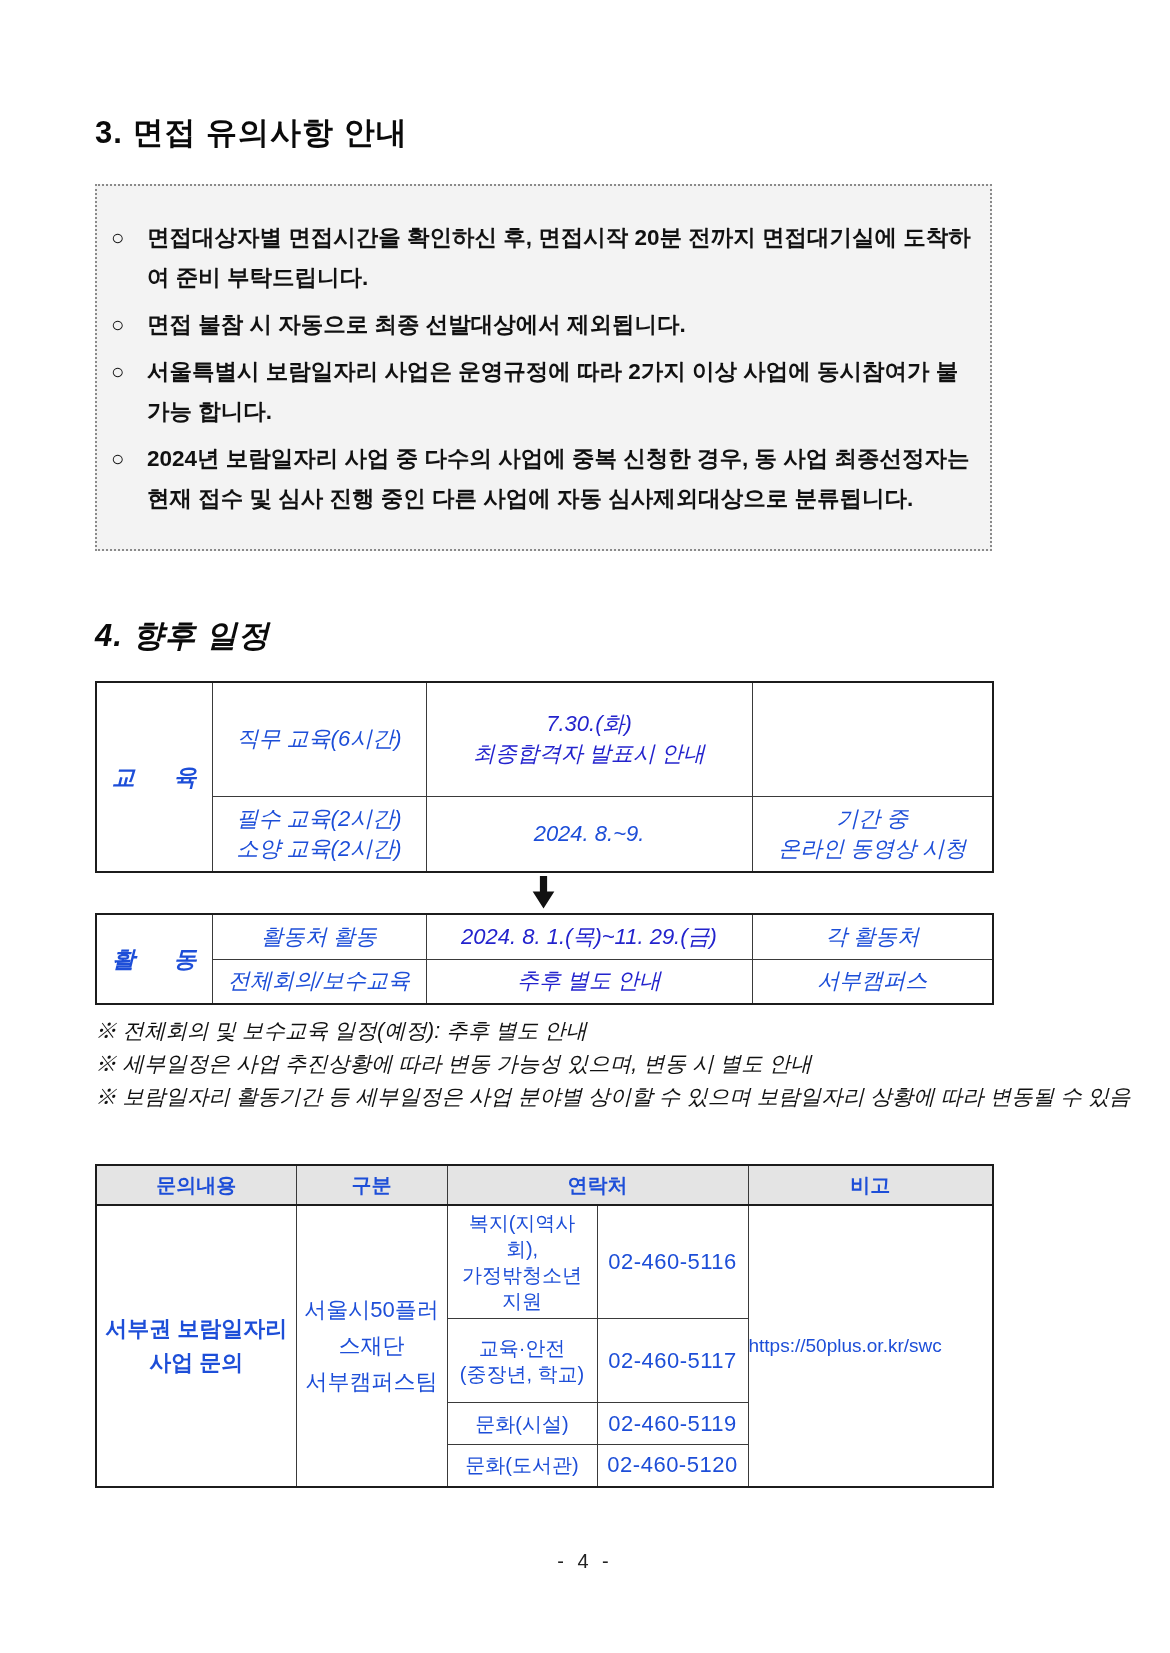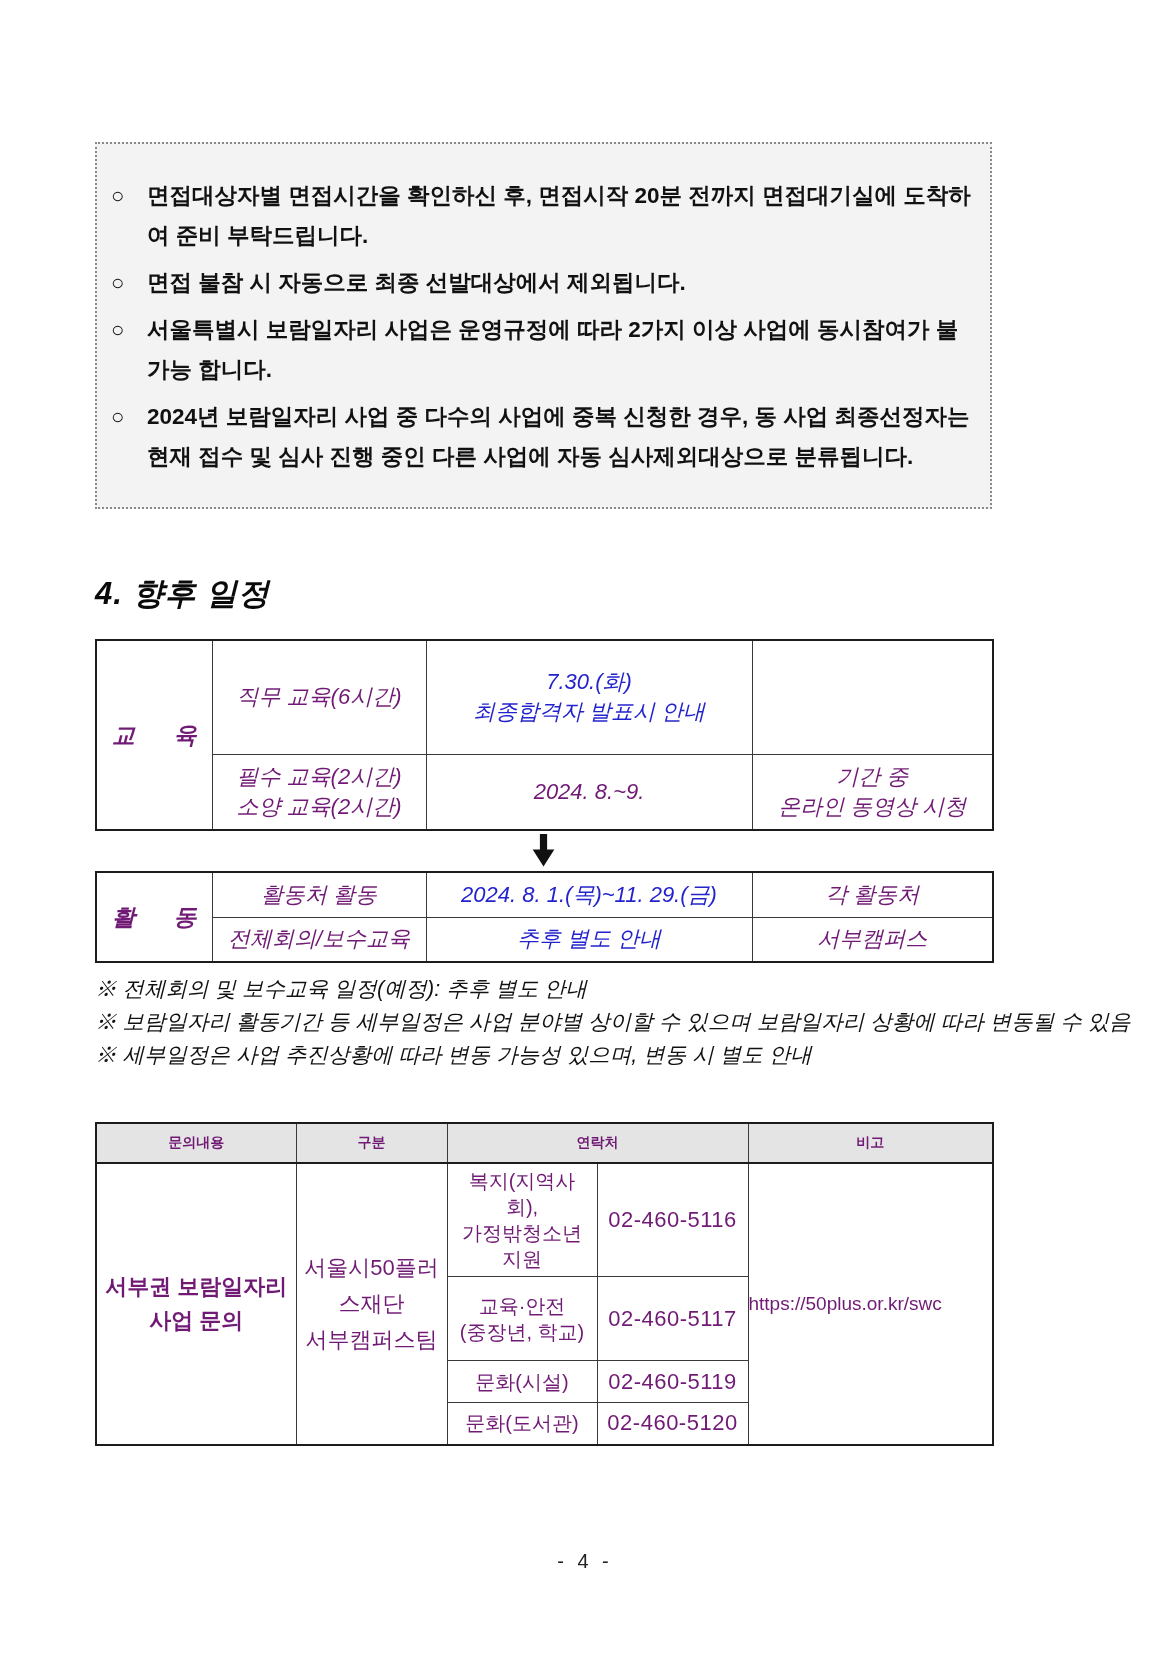--- a/index.html
+++ b/index.html
@@ -53,21 +53,21 @@
     border-collapse: collapse;
     width: 897px;
     table-layout: fixed;
   }
   table, th, td { border: 1px solid #3a3a3a; }
   table { border: 2px solid #1c1c1c; }
   td, th {
     text-align: center;
     vertical-align: middle;
     font-size: 22px;
-    color: #701a75;
+    color: #1d4ed8;
     padding: 4px 6px;
   }
   .ml { white-space: pre-line; }
   .cat-cell {
     white-space: pre-wrap;
     font-weight: 700;
     font-size: 23px;
   }
   .blue { color: #2323cd; }
   .sec4-block { margin-top: 64px; font-style: italic; }
@@ -88,21 +88,21 @@
     white-space: nowrap;
     font-weight: 500;
   }
   .sec5-block { margin-top: 50px; }
   .contact-table { margin-top: 24px; }
   .contact-table thead th {
     background: #e4e4e4;
     height: 40px;
     font-weight: 700;
     border-bottom: 2px solid #1c1c1c;
-    font-size: 14px;
+    font-size: 20px;
   }
   .c-r1 td, .c-r2 td { height: 84px; }
   .c-r3 td, .c-r4 td { height: 42px; }
   .dept-cell { font-size: 20px; line-height: 26px; }
   .phone-cell { font-size: 22px; letter-spacing: 0.5px; }
   .link-cell { font-size: 19px; text-align: left; padding-left: 0; }
   .inq-cell { font-size: 22px; font-weight: 600; line-height: 34px; }
   .org-cell { font-size: 22px; line-height: 36px; }
   .page-number {
     position: absolute;
@@ -114,20 +114,21 @@
     letter-spacing: 4px;
     color: #222;
   }
 </style>
 </head>
 <body>
 
 <div class="page">
   <div class="content">
 
+    <div class="section-title">3. 면접 유의사항 안내</div>
 
     <div class="notice-box">
       <div class="bullet">
         <span class="marker">○</span>
         <span class="btext">면접대상자별 면접시간을 확인하신 후, 면접시작 20분 전까지 면접대기실에 도착하여 준비 부탁드립니다.</span>
       </div>
       <div class="bullet">
         <span class="marker">○</span>
         <span class="btext">면접 불참 시 자동으로 최종 선발대상에서 제외됩니다.</span>
       </div>
@@ -192,22 +193,22 @@
           <tr class="act-r">
             <td>전체회의/보수교육</td>
             <td class="blue">추후 별도 안내</td>
             <td>서부캠퍼스</td>
           </tr>
         </tbody>
       </table>
 
       <div class="notes">
         <div class="note">※ 전체회의 및 보수교육 일정(예정): 추후 별도 안내</div>
+        <div class="note">※ 세부일정은 사업 추진상황에 따라 변동 가능성 있으며, 변동 시 별도 안내</div>
         <div class="note">※ 보람일자리 활동기간 등 세부일정은 사업 분야별 상이할 수 있으며 보람일자리 상황에 따라 변동될 수 있음</div>
-        <div class="note">※ 세부일정은 사업 추진상황에 따라 변동 가능성 있으며, 변동 시 별도 안내</div>
       </div>
     </div>
 
     <div class="sec5-block">
 
       <table class="contact-table">
         <colgroup>
           <col style="width:200px">
             <col style="width:151px">
             <col style="width:150px">

